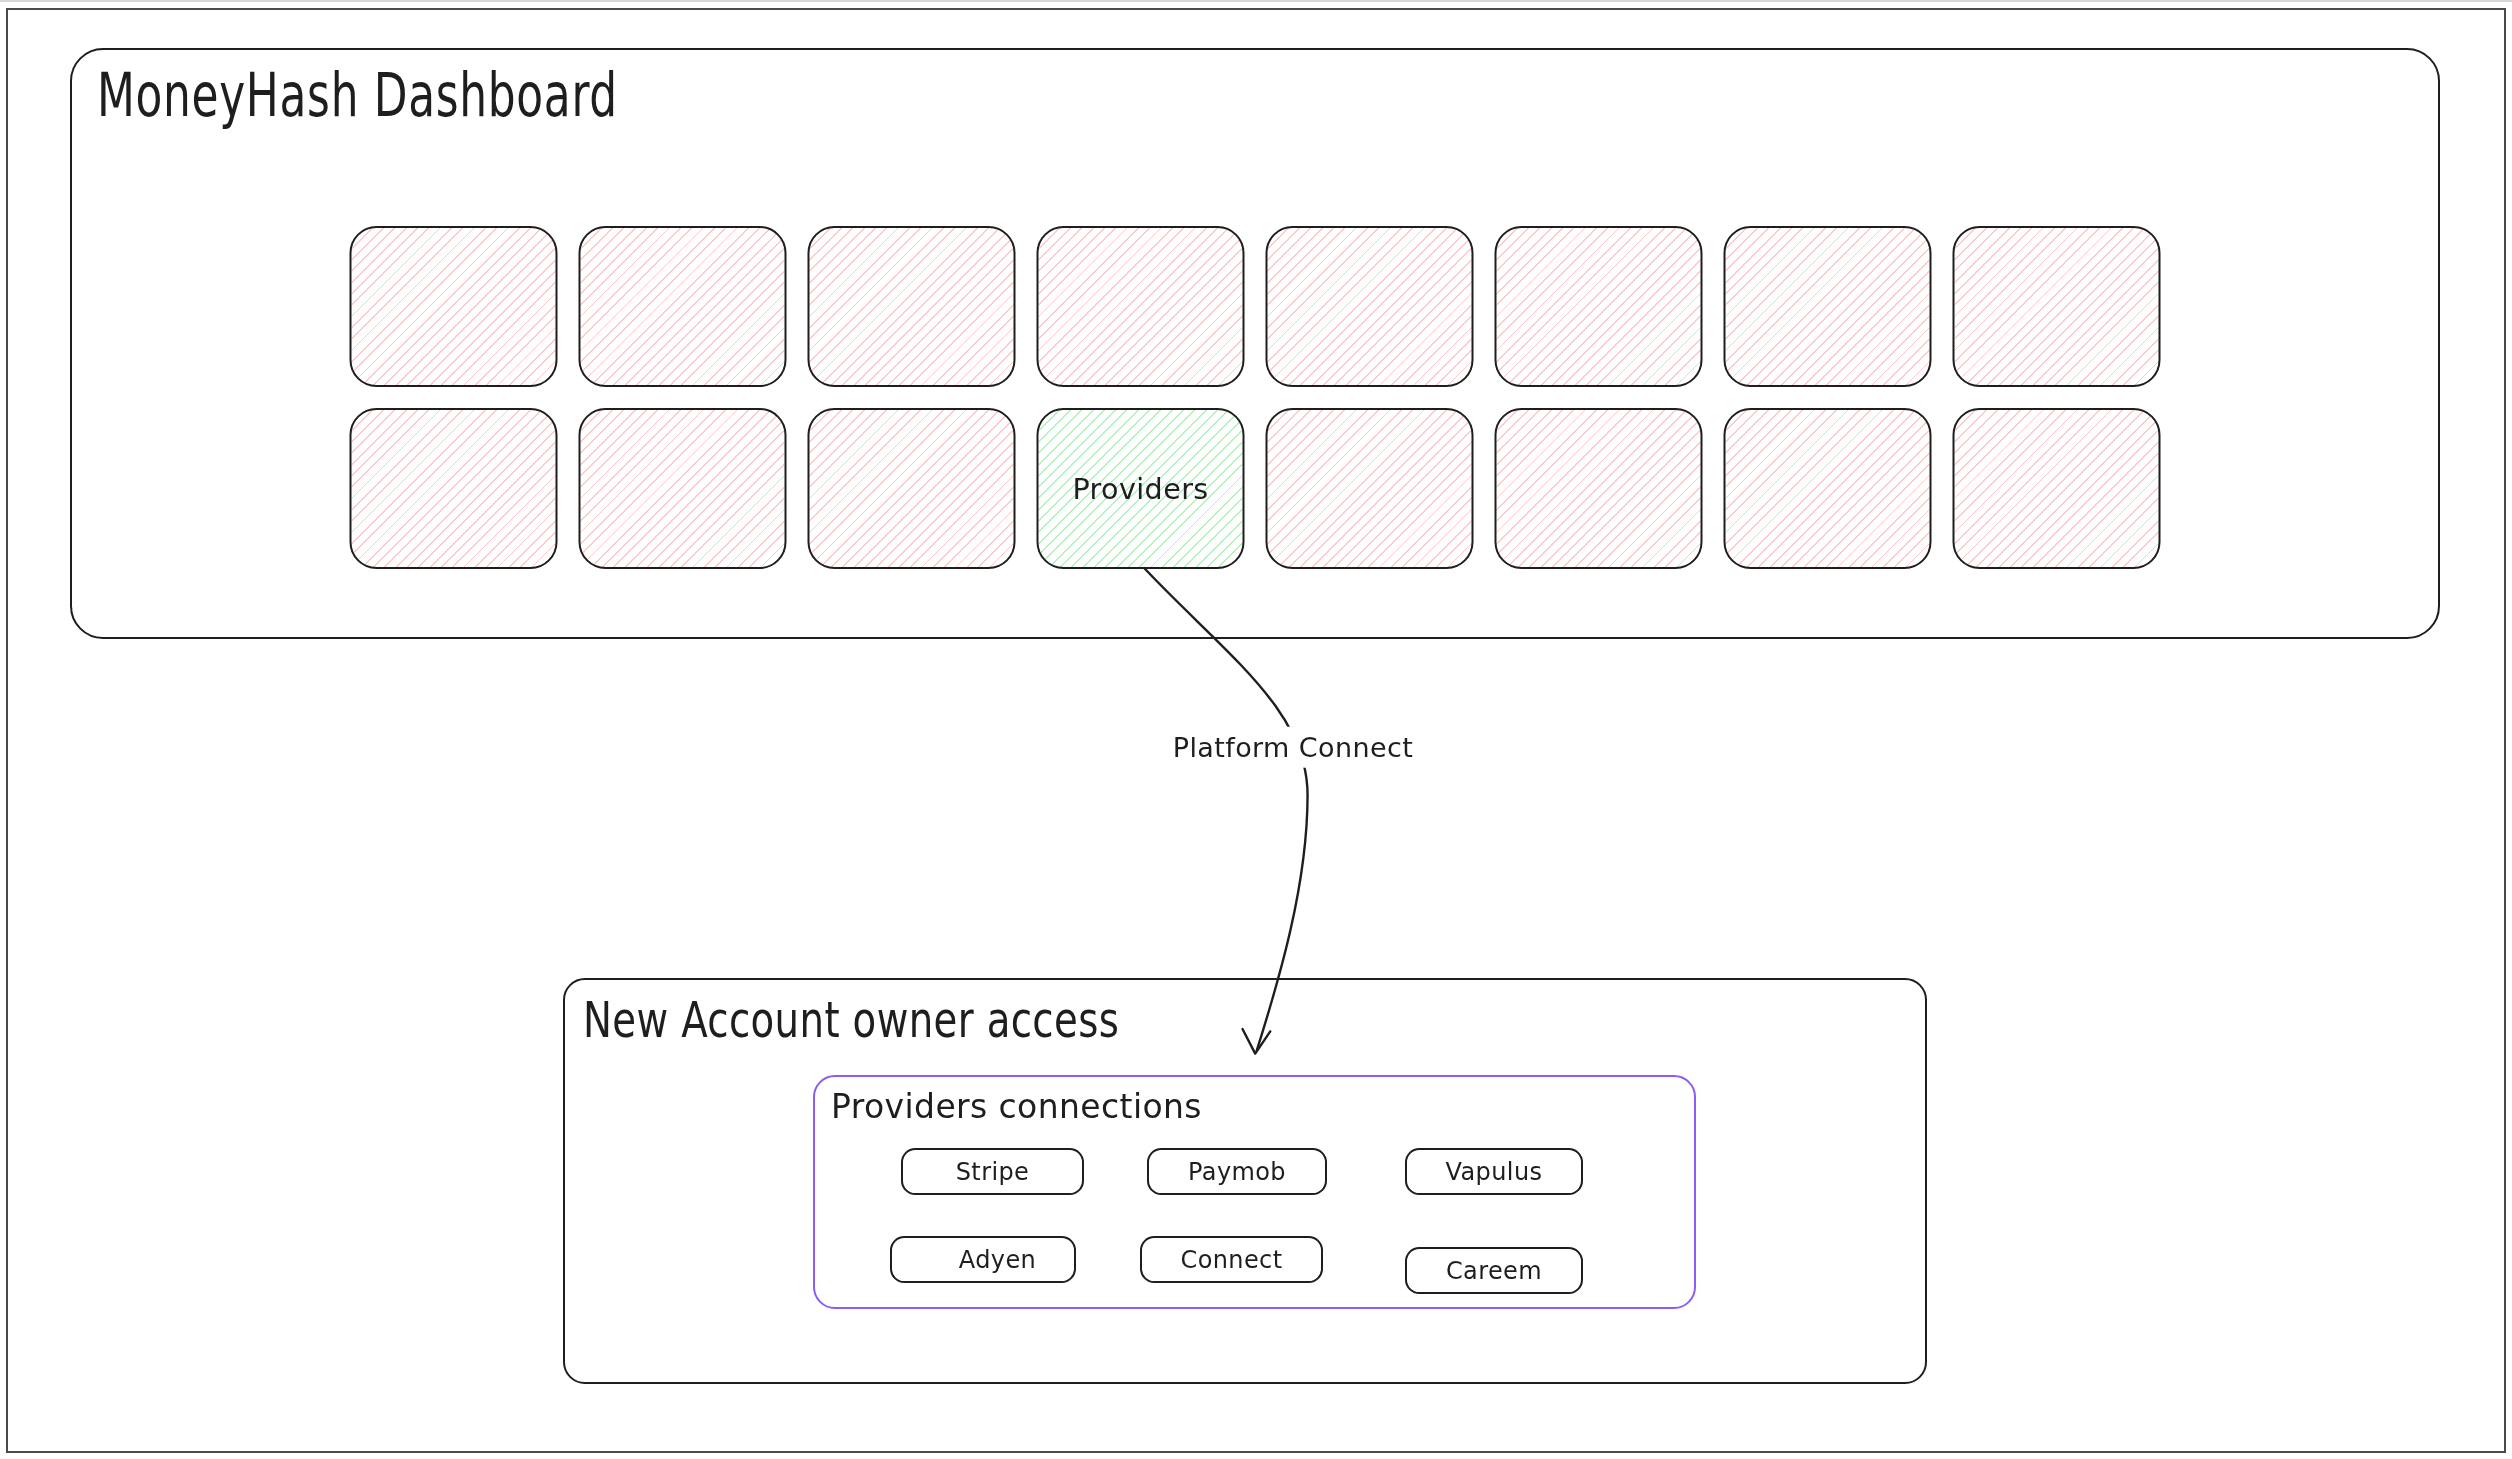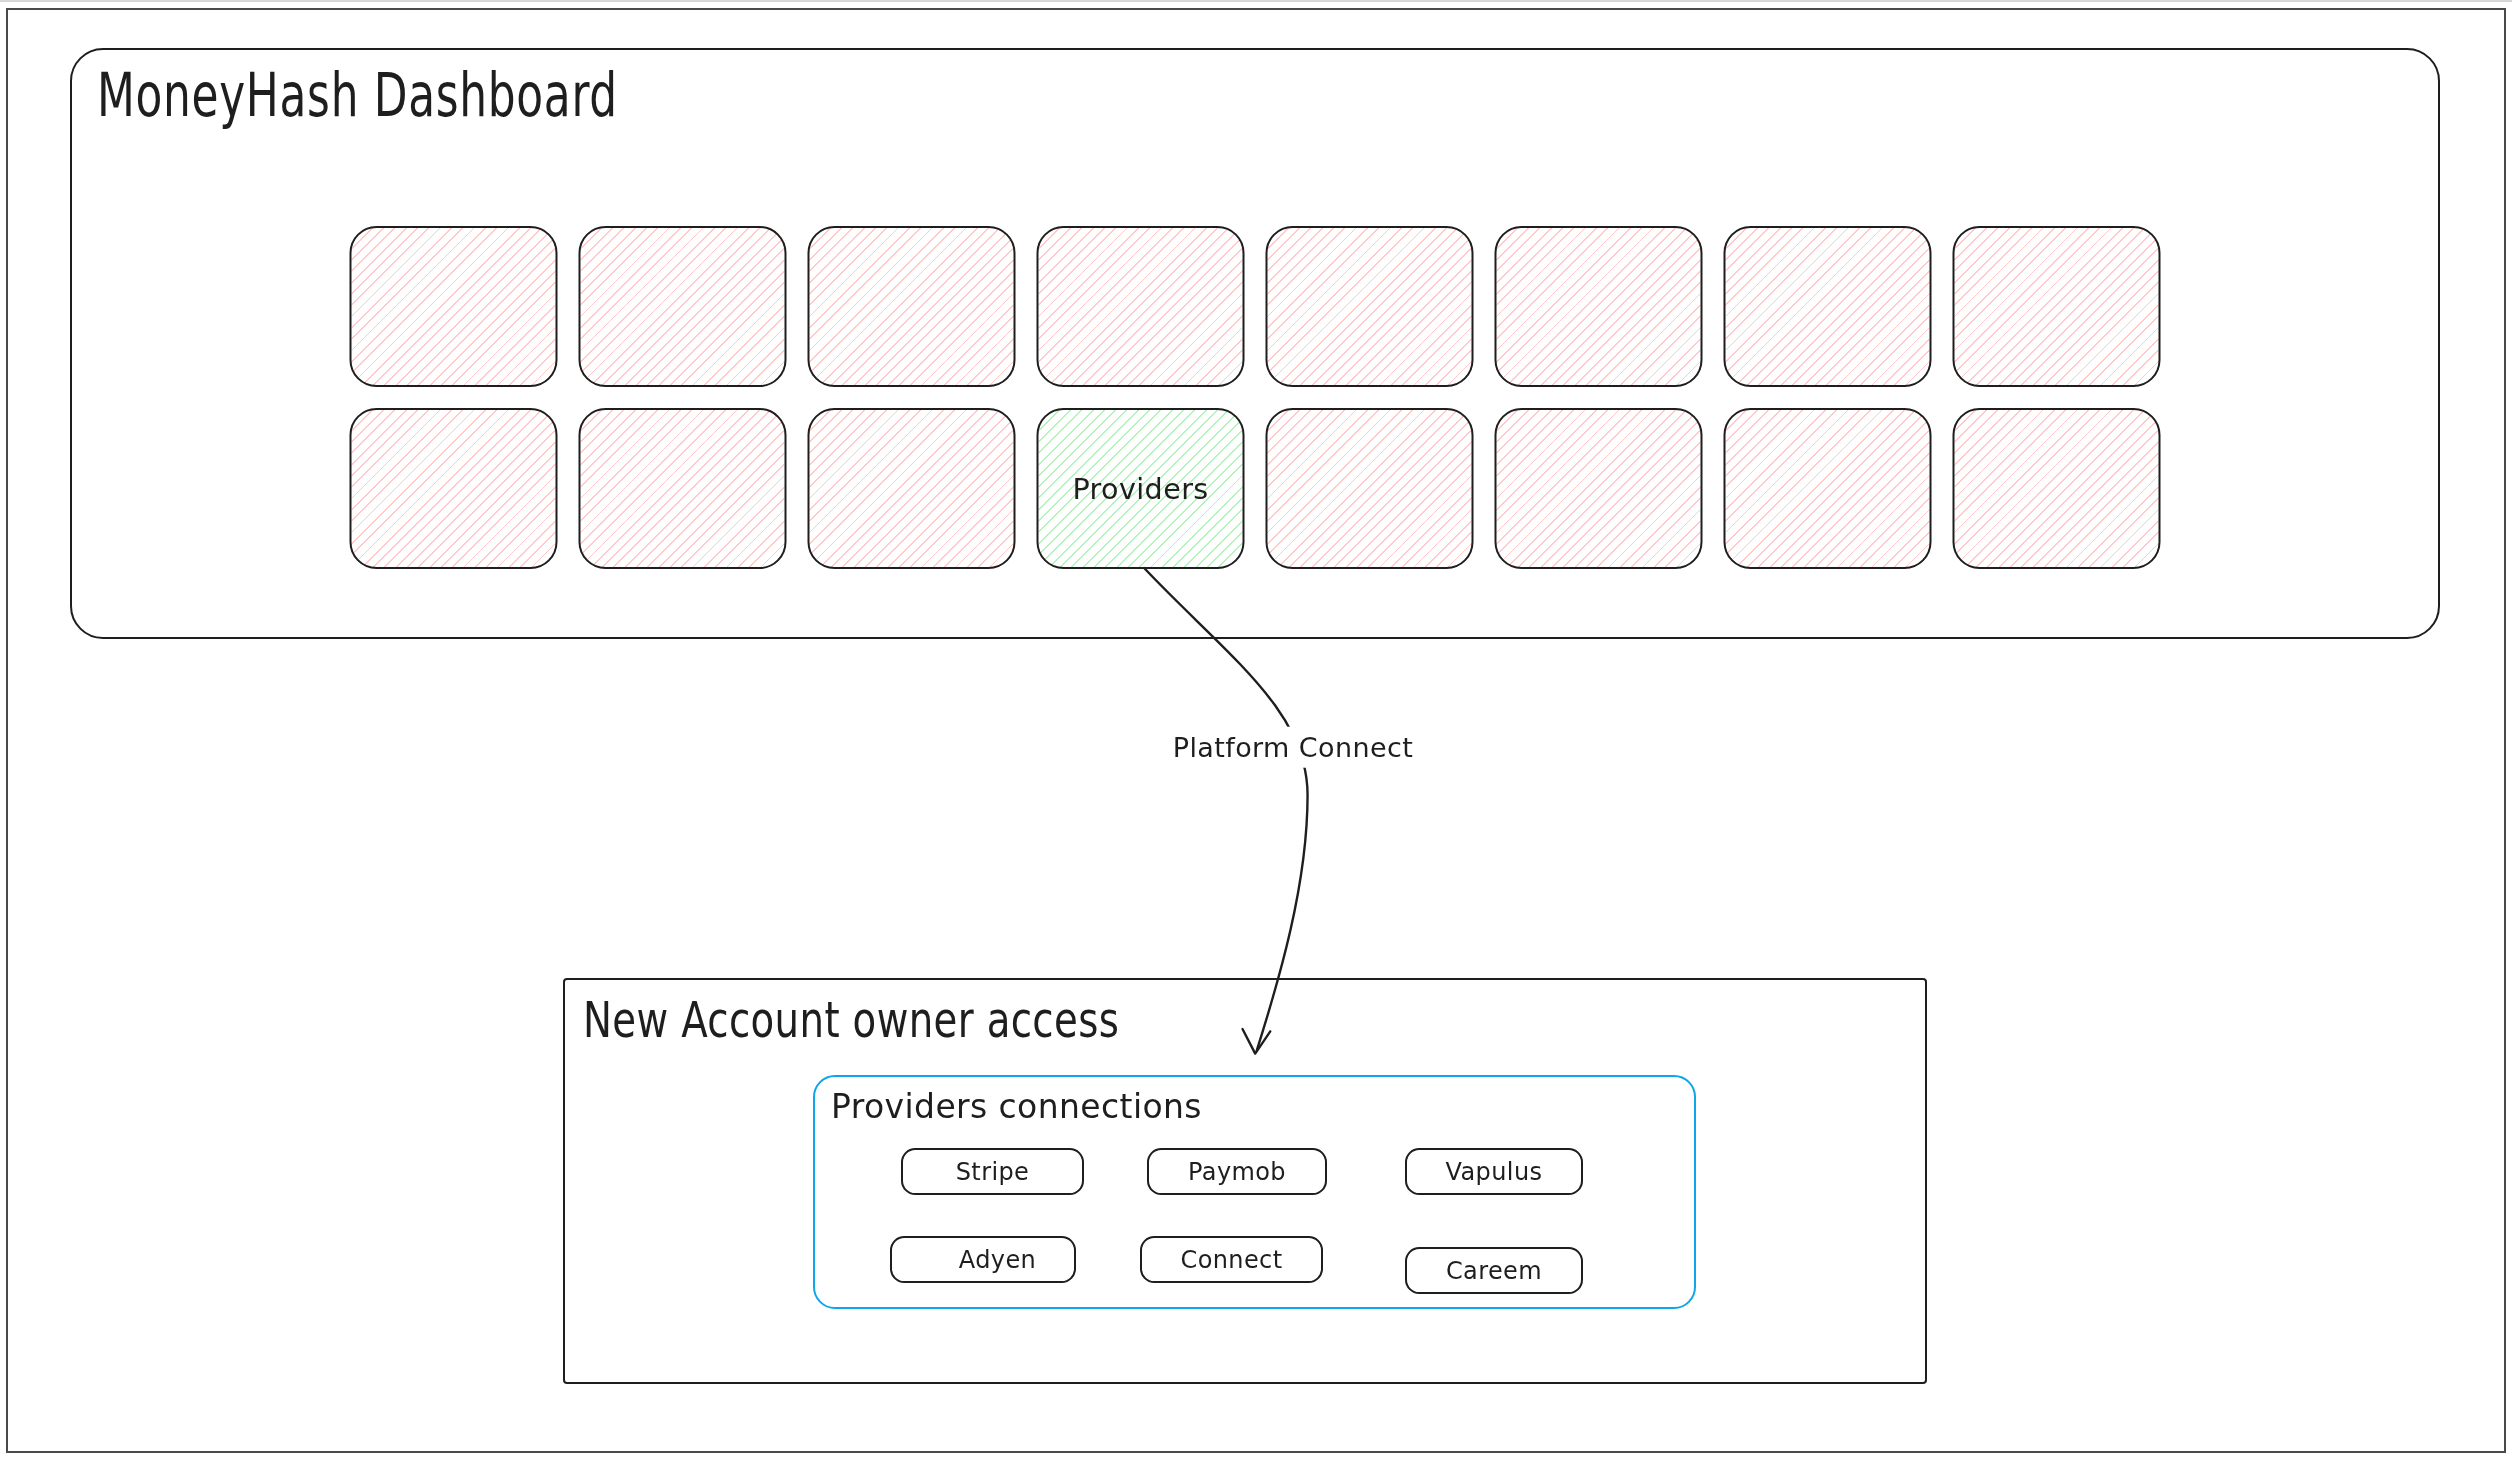--- a/index.html
+++ b/index.html
@@ -99,37 +99,37 @@
     white-space: nowrap;
     z-index: 6;
   }
 
   
   .account {
     position: absolute;
     left: 563px; top: 978px;
     width: 1364px; height: 406px;
     border: 2.4px solid #1e1e1e;
-    border-radius: 4px;
+    border-radius: 22px;
     background: #ffffff;
     box-sizing: border-box;
   }
   .account-title {
     position: absolute; left: 17.5px; top: 11px;
     font-size: 43px;
     letter-spacing: 0.4px;
     transform: scale(0.9, 1.15);
     transform-origin: 0 0;
     white-space: nowrap;
   }
   .connections {
     position: absolute;
     left: 248px; top: 95px;
     width: 883px; height: 234px;
-    border: 2px solid #0ea5e9;
+    border: 2px solid #8b5cf6;
     border-radius: 22px;
     background: #ffffff;
     box-sizing: border-box;
   }
   .connections-title {
     position: absolute; left: 16px; top: 9.5px;
     font-size: 33px;
     letter-spacing: 0.4px;
     white-space: nowrap;
   }

